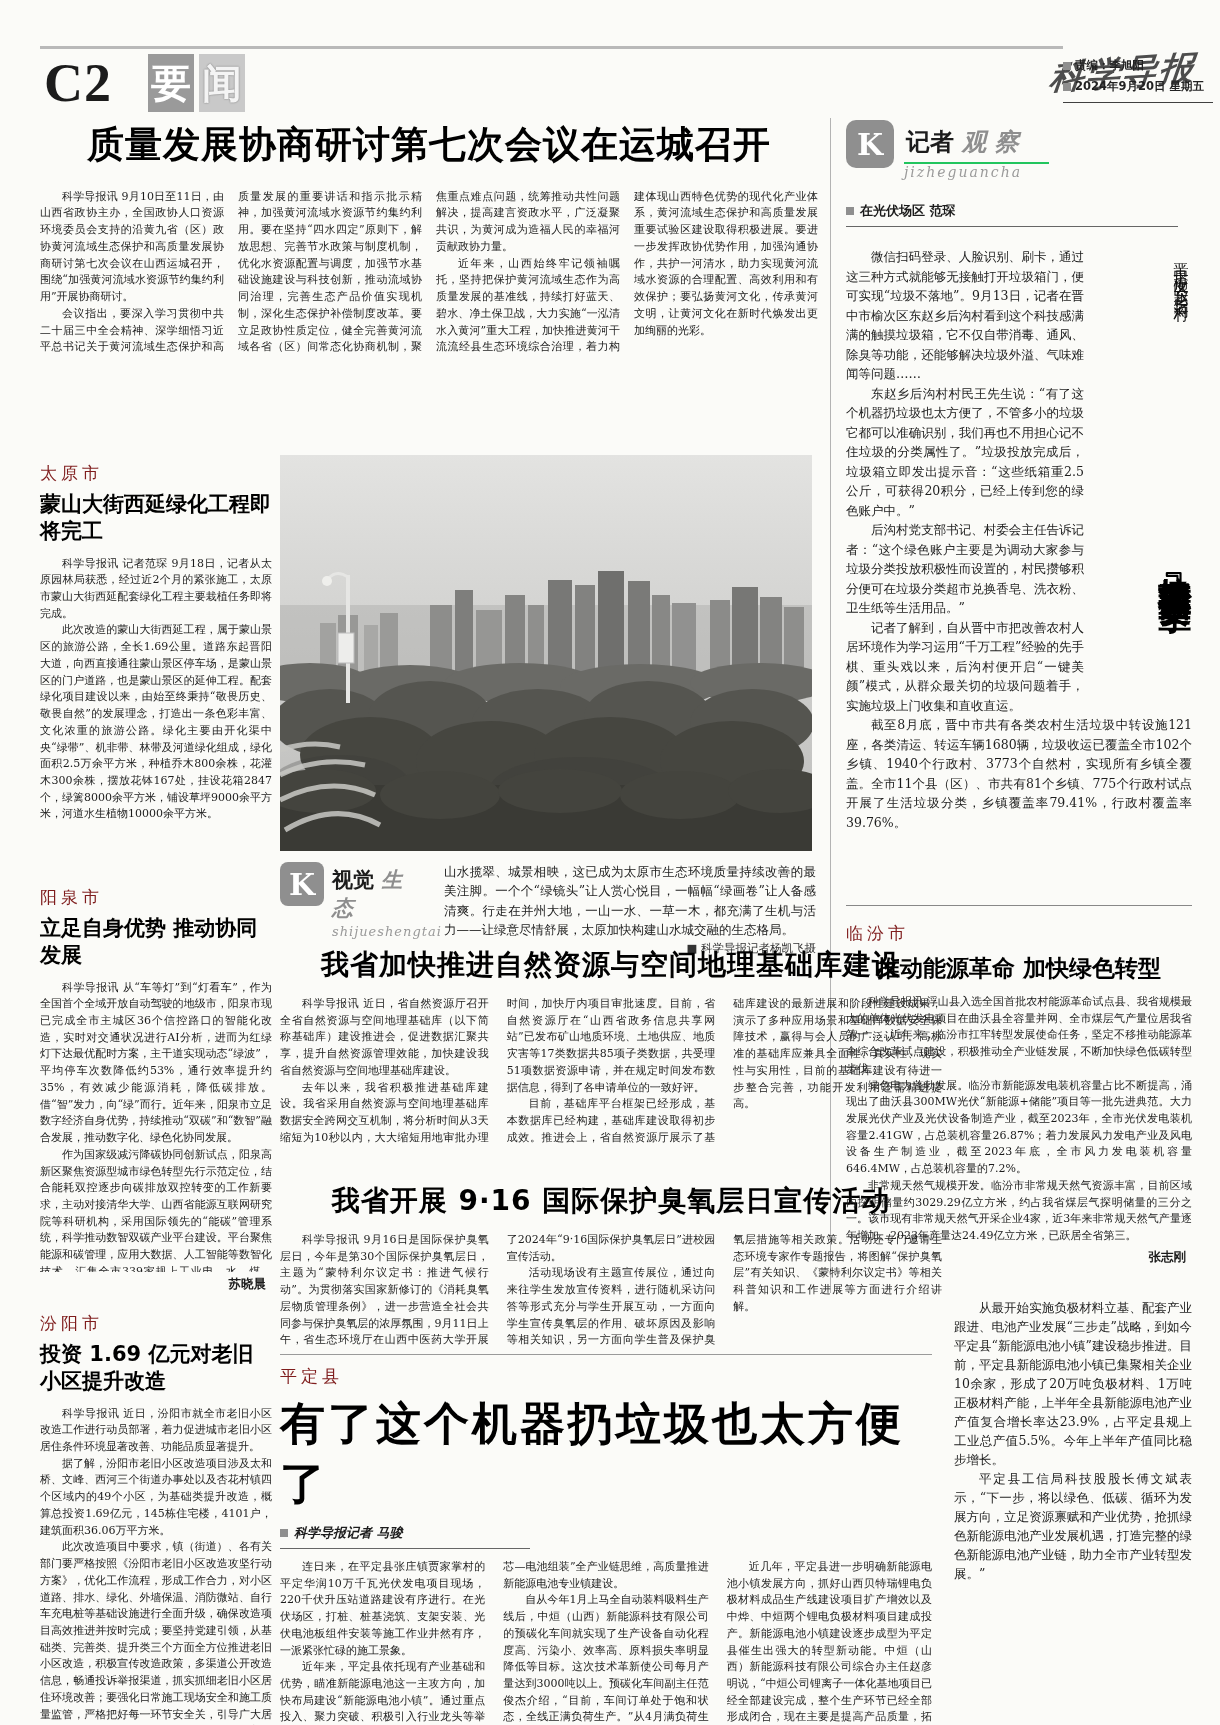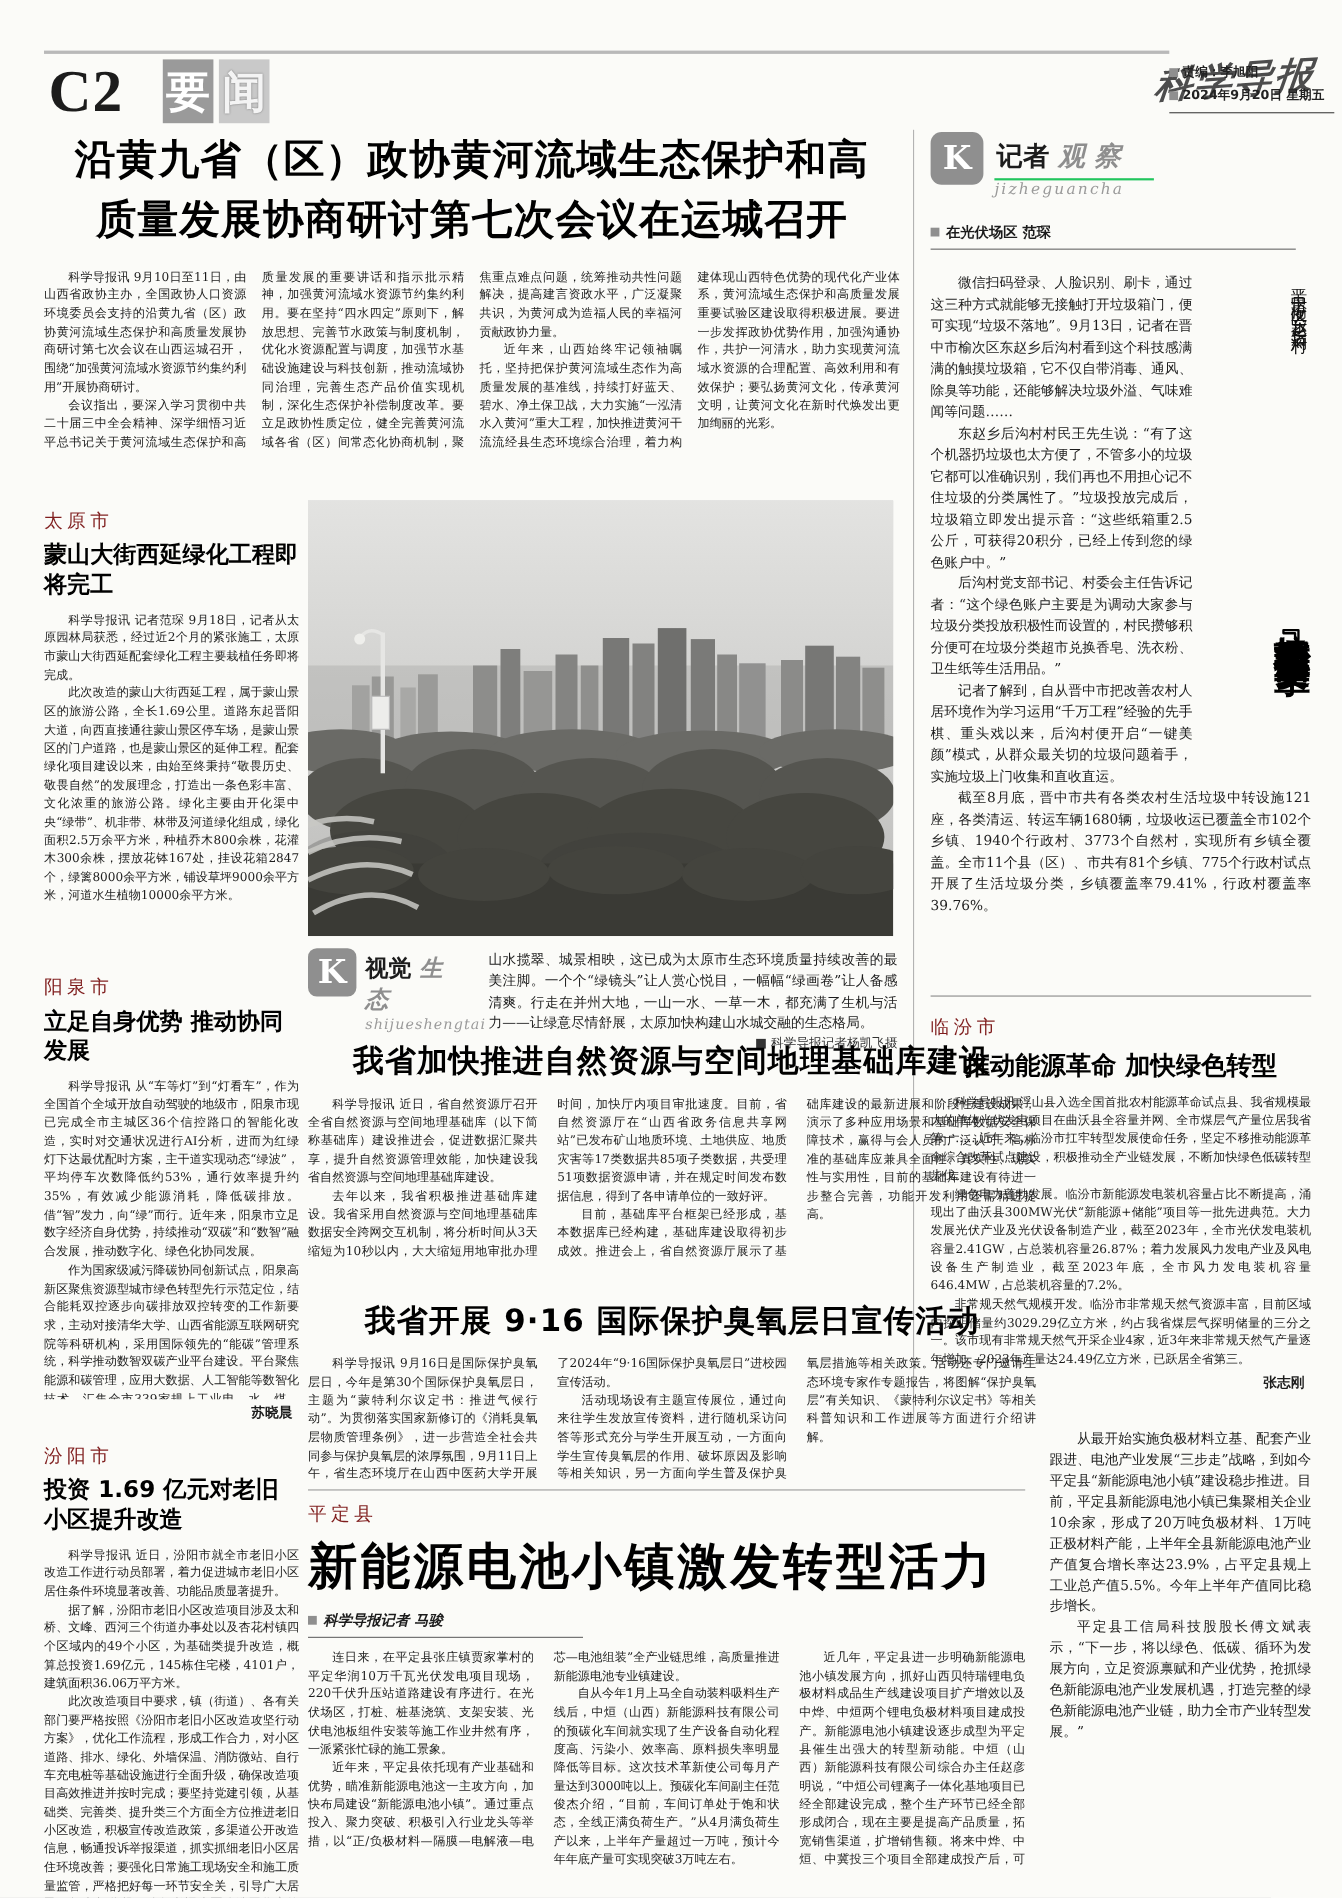--- a/index.html
+++ b/index.html
@@ -104,21 +104,20 @@
       <span class="sq"></span>
       <span>责编：李旭阳</span>
     </div>
     <div class="row">
       <span class="sq"></span>
       <span>2024年9月20日  星期五</span>
     </div>
   </div>
 
   <div class="main-art">
-    <div class="hl">沿黄九省（区）政协黄河流域生态保护和高</div>
     <div class="hl">质量发展协商研讨第七次会议在运城召开</div>
     <div class="cols body-txt">
       <div>
           <p>科学导报讯  9月10日至11日，由山西省政协主办，全国政协人口资源环境委员会支持的沿黄九省（区）政协黄河流域生态保护和高质量发展协商研讨第七次会议在山西运城召开，围绕“加强黄河流域水资源节约集约利用”开展协商研讨。</p>
           <p>会议指出，要深入学习贯彻中共二十届三中全会精神、深学细悟习近平总书记关于黄河流域生态保护和高质量发展的重要讲话和指示批示精神，加强黄河流域水资源节约集约利用。要在坚持“四水四定”原则下，解放思想、完善节水政策与制度机制，优化水资源配置与调度，加强节水基础设施建设与科技创新，推动流域协同治理，完善生态产品价值实现机制，深化生态保护补偿制度改革。要立足政协性质定位，健全完善黄河流域各省（区）间常态化协商机制，聚焦重点难点问题，统筹推动共性问题解决，提高建言资政水平，广泛凝聚共识，为黄河成为造福人民的幸福河贡献政协力量。</p>
           <p>近年来，山西始终牢记领袖嘱托，坚持把保护黄河流域生态作为高质量发展的基准线，持续打好蓝天、碧水、净土保卫战，大力实施“一泓清水入黄河”重大工程，加快推进黄河干流流经县生态环境综合治理，着力构建体现山西特色优势的现代化产业体系，黄河流域生态保护和高质量发展重要试验区建设取得积极进展。要进一步发挥政协优势作用，加强沟通协作，共护一河清水，助力实现黄河流域水资源的合理配置、高效利用和有效保护；要弘扬黄河文化，传承黄河文明，让黄河文化在新时代焕发出更加绚丽的光彩。</p>
         </div>
 
     </div>
   </div>
@@ -321,21 +320,21 @@
   </div>
 
   <div class="bottom">
     <div class="b-col4">
         <p>从最开始实施负极材料立基、配套产业跟进、电池产业发展“三步走”战略，到如今平定县“新能源电池小镇”建设稳步推进。目前，平定县新能源电池小镇已集聚相关企业10余家，形成了20万吨负极材料、1万吨正极材料产能，上半年全县新能源电池产业产值复合增长率达23.9%，占平定县规上工业总产值5.5%。今年上半年产值同比稳步增长。</p>
         <p>平定县工信局科技股股长傅文斌表示，“下一步，将以绿色、低碳、循环为发展方向，立足资源禀赋和产业优势，抢抓绿色新能源电池产业发展机遇，打造完整的绿色新能源电池产业链，助力全市产业转型发展。”</p>
       </div>
     <div class="b-left">
       <div class="b-rule"></div>
       <div class="city-label">平定县</div>
-      <div class="sec-head">新能源电池小镇激发转型活力</div>
+      <div class="sec-head">有了这个机器扔垃圾也太方便了</div>
       <div class="byline">
         <span class="sq"></span>
         <span>科学导报记者  马骏</span>
       </div>
       <div class="b-cols body-txt">
           <p>连日来，在平定县张庄镇贾家掌村的平定华润10万千瓦光伏发电项目现场，220千伏升压站道路建设有序进行。在光伏场区，打桩、桩基浇筑、支架安装、光伏电池板组件安装等施工作业井然有序，一派紧张忙碌的施工景象。</p>
           <p>近年来，平定县依托现有产业基础和优势，瞄准新能源电池这一主攻方向，加快布局建设“新能源电池小镇”。通过重点投入、聚力突破、积极引入行业龙头等举措，以“正/负极材料—隔膜—电解液—电芯—电池组装”全产业链思维，高质量推进新能源电池专业镇建设。</p>
           <p>自从今年1月上马全自动装料吸料生产线后，中烜（山西）新能源科技有限公司的预碳化车间就实现了生产设备自动化程度高、污染小、效率高、原料损失率明显降低等目标。这次技术革新使公司每月产量达到3000吨以上。预碳化车间副主任范俊杰介绍，“目前，车间订单处于饱和状态，全线正满负荷生产。”从4月满负荷生产以来，上半年产量超过一万吨，预计今年年底产量可实现突破3万吨左右。</p>
           <p>近几年，平定县进一步明确新能源电池小镇发展方向，抓好山西贝特瑞锂电负极材料成品生产线建设项目扩产增效以及中烨、中烜两个锂电负极材料项目建成投产。新能源电池小镇建设逐步成型为平定县催生出强大的转型新动能。中烜（山西）新能源科技有限公司综合办主任赵彦明说，“中烜公司锂离子一体化基地项目已经全部建设完成，整个生产环节已经全部形成闭合，现在主要是提高产品质量，拓宽销售渠道，扩增销售额。将来中烨、中烜、中冀投三个项目全部建成投产后，可为平定县产业结构转型发展，新能源电池小镇建设发展壮大，进一步吸引动力电池和储能电池整装项目落地起到积极的推动作用。”</p>
         </div>

